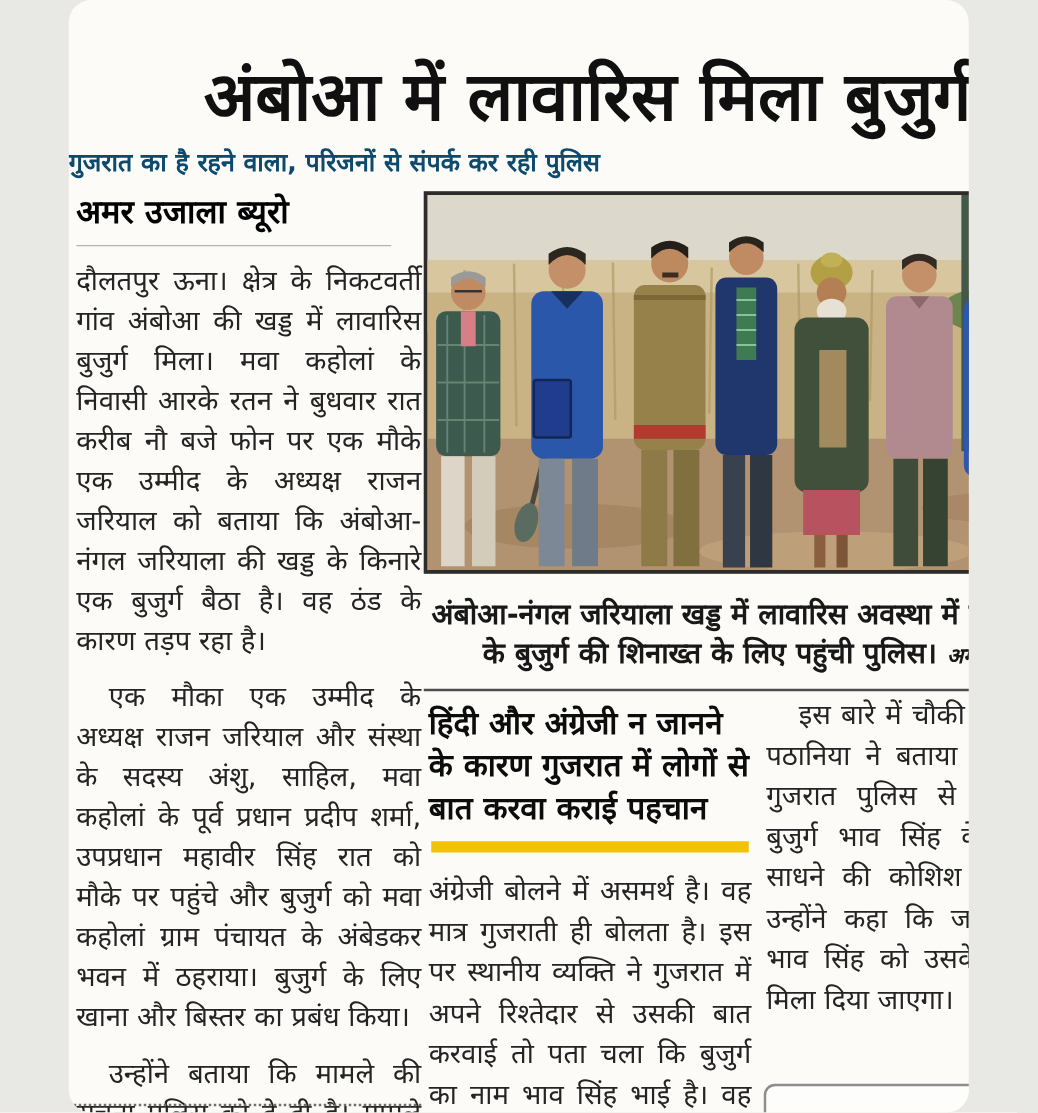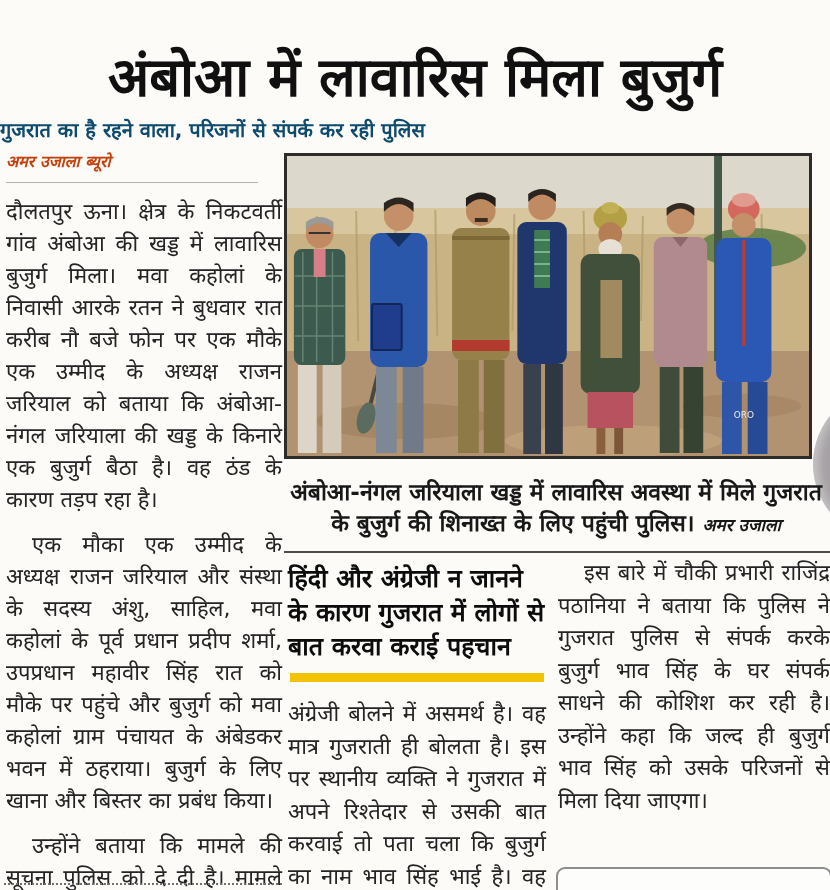--- a/index.html
+++ b/index.html
@@ -1,38 +1,39 @@
 <!DOCTYPE html>
 <html lang="hi"><head>
 <meta charset="utf-8">
 <style>
   html,body{margin:0;padding:0;}
   body{background:#e8e8e4;}
   .page{
     position:relative;
-    width:830px;height:890px;
+    width:720px;height:890px;
     margin:0 auto;
     background:#fcfbf8;
     overflow:hidden;
     font-family:"DejaVu Sans","Liberation Sans",sans-serif;
     color:#1e1e1e;
+    border-radius:18px;
   }
   .headline{
     position:absolute;top:-4px;left:0;width:830px;
     font-size:54px;font-weight:700;color:#101010;
     text-align:center;line-height:92px;
     letter-spacing:0px;white-space:nowrap;
   }
   .subheadline{
     position:absolute;top:88px;left:0;width:830px;
     font-size:20px;font-weight:700;color:#0c4a6e;
     text-align:left;line-height:50px;white-space:nowrap;
   }
   .col-left{position:absolute;left:6px;top:150px;width:276px;}
-  .byline{font-size:16px;font-weight:700;color:#c2410c;font-style:italic;}
+  .byline{font-size:26px;font-weight:700;color:#000000;}
   .byline-rule{width:252px;border:none;border-top:1px solid #b3b3b3;margin:10px 0 0 0;}
   .body-text{
     font-size:22px;line-height:32px;text-align:justify;color:#242424;
     margin:0;
   }
   .col-left .body-text{margin-top:13px;}
   .indent{text-indent:26px;}
   .lead{font-weight:400;}
   .photo-frame{
     position:absolute;left:284px;top:153px;width:528px;height:306px;

